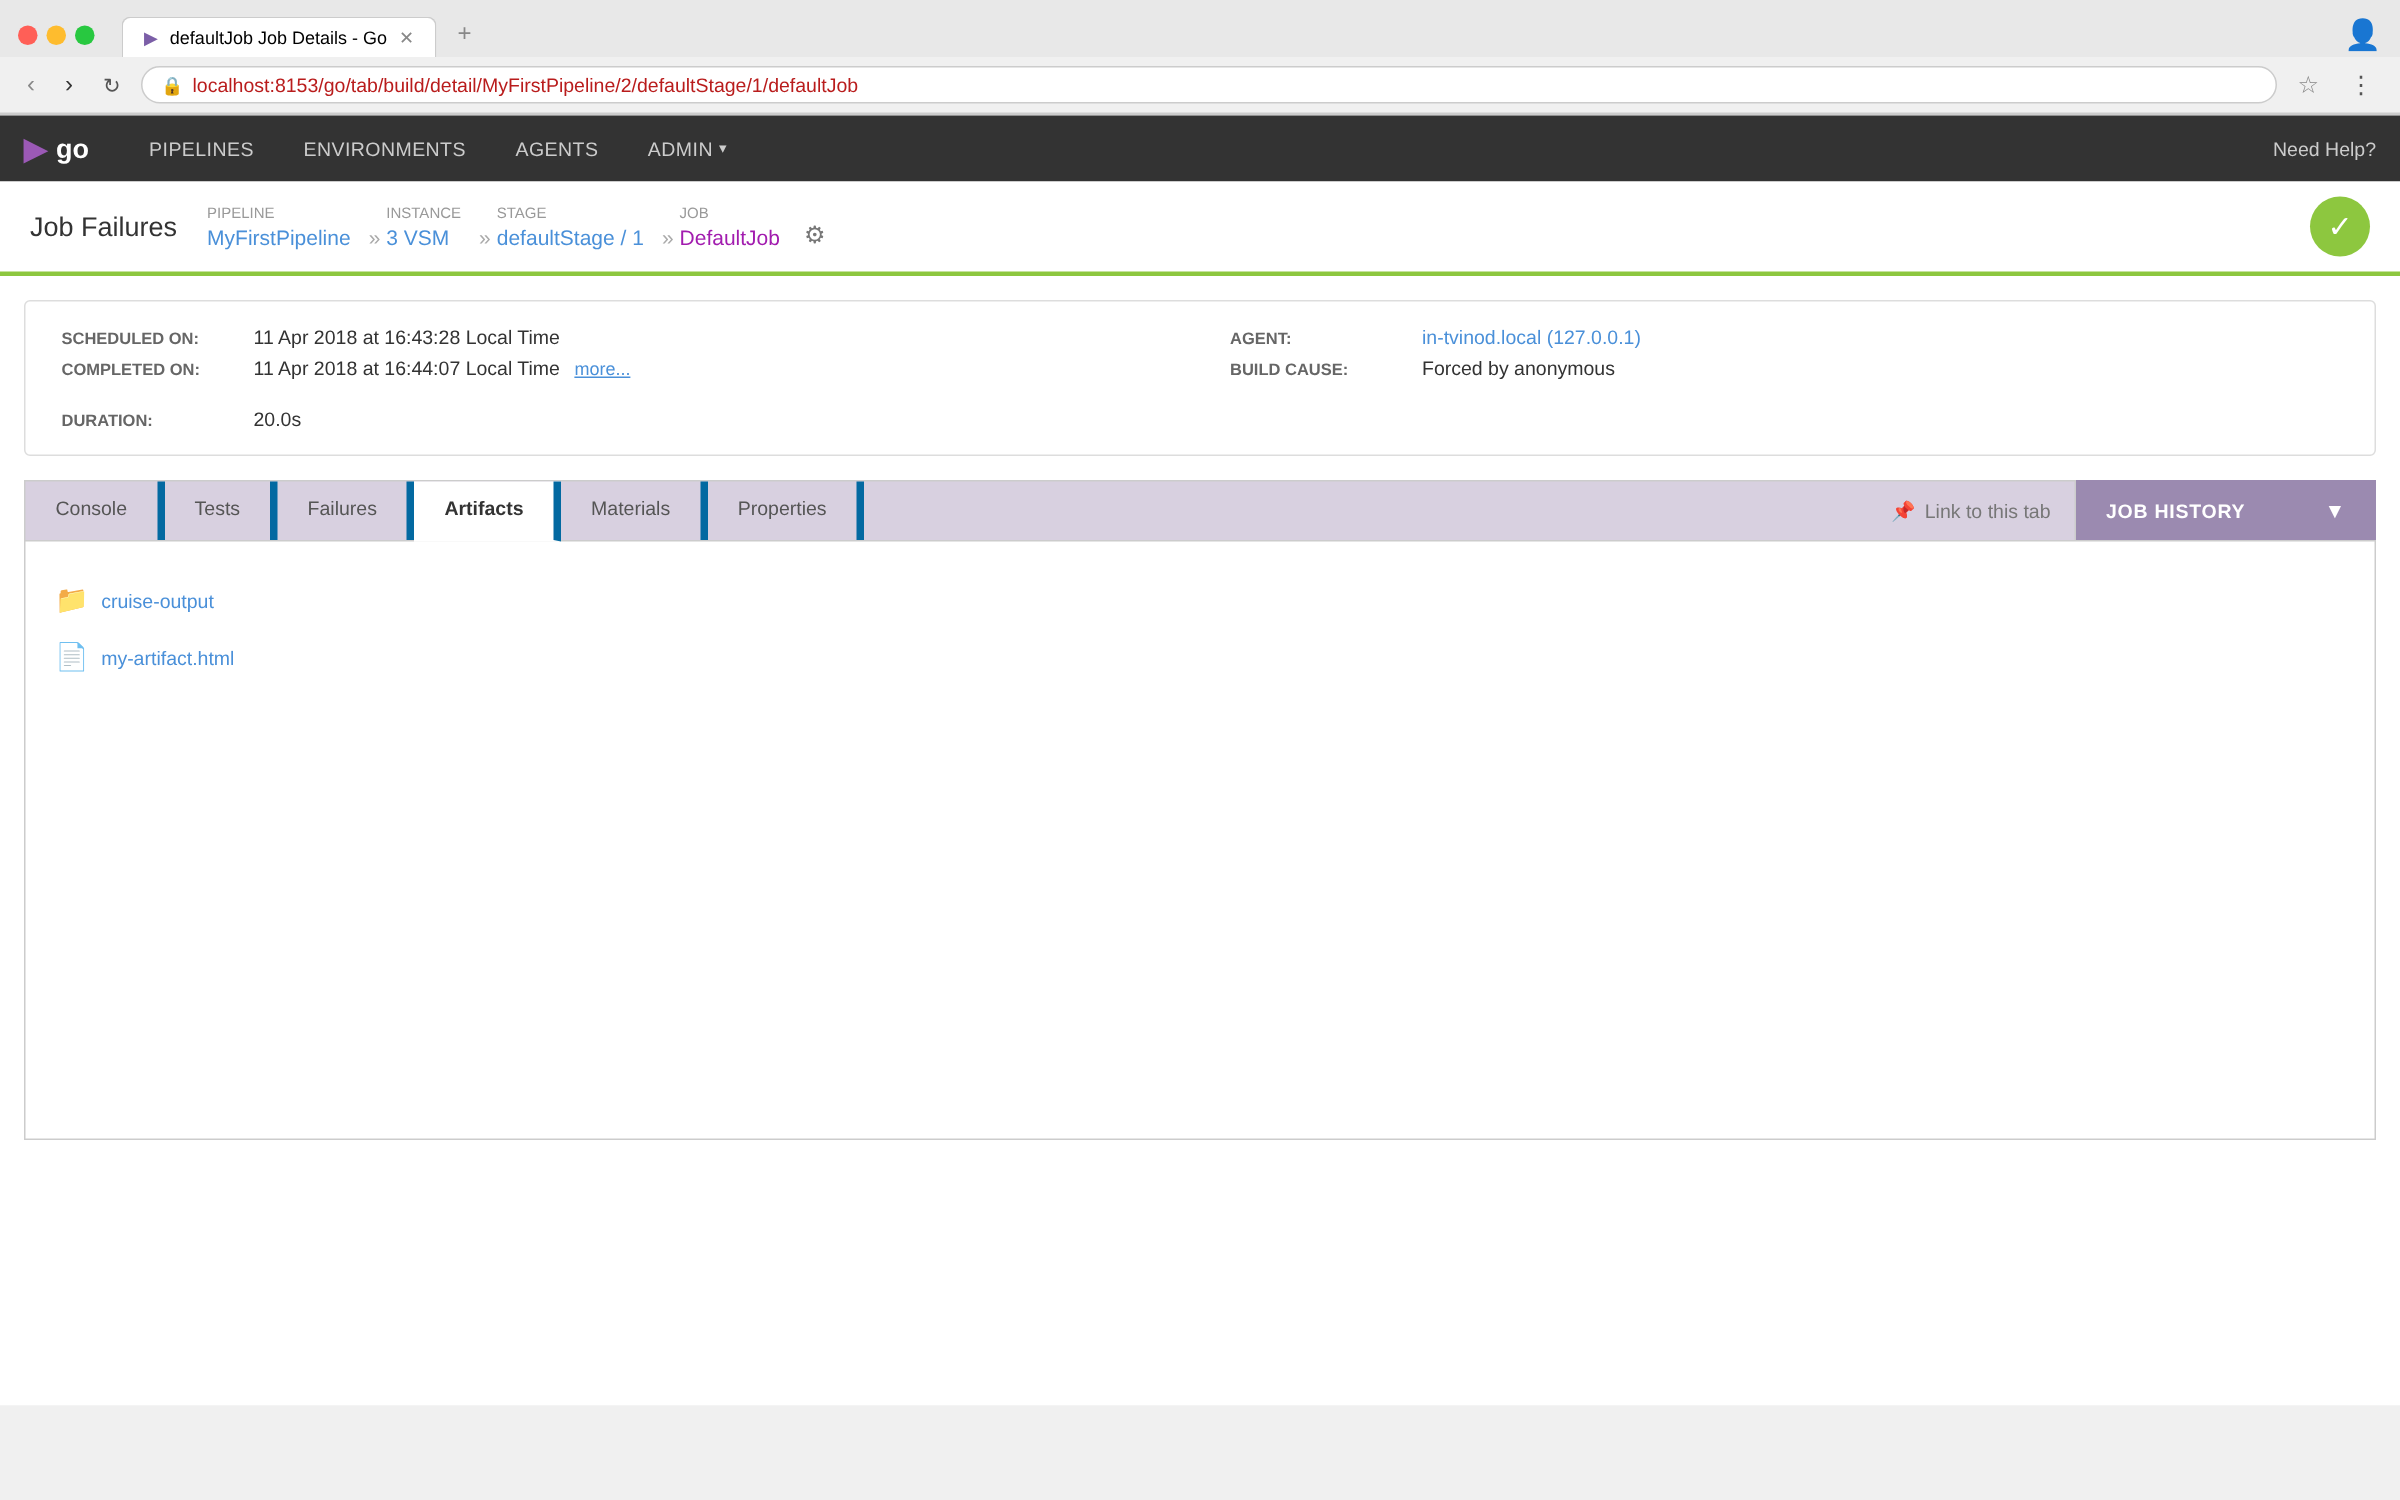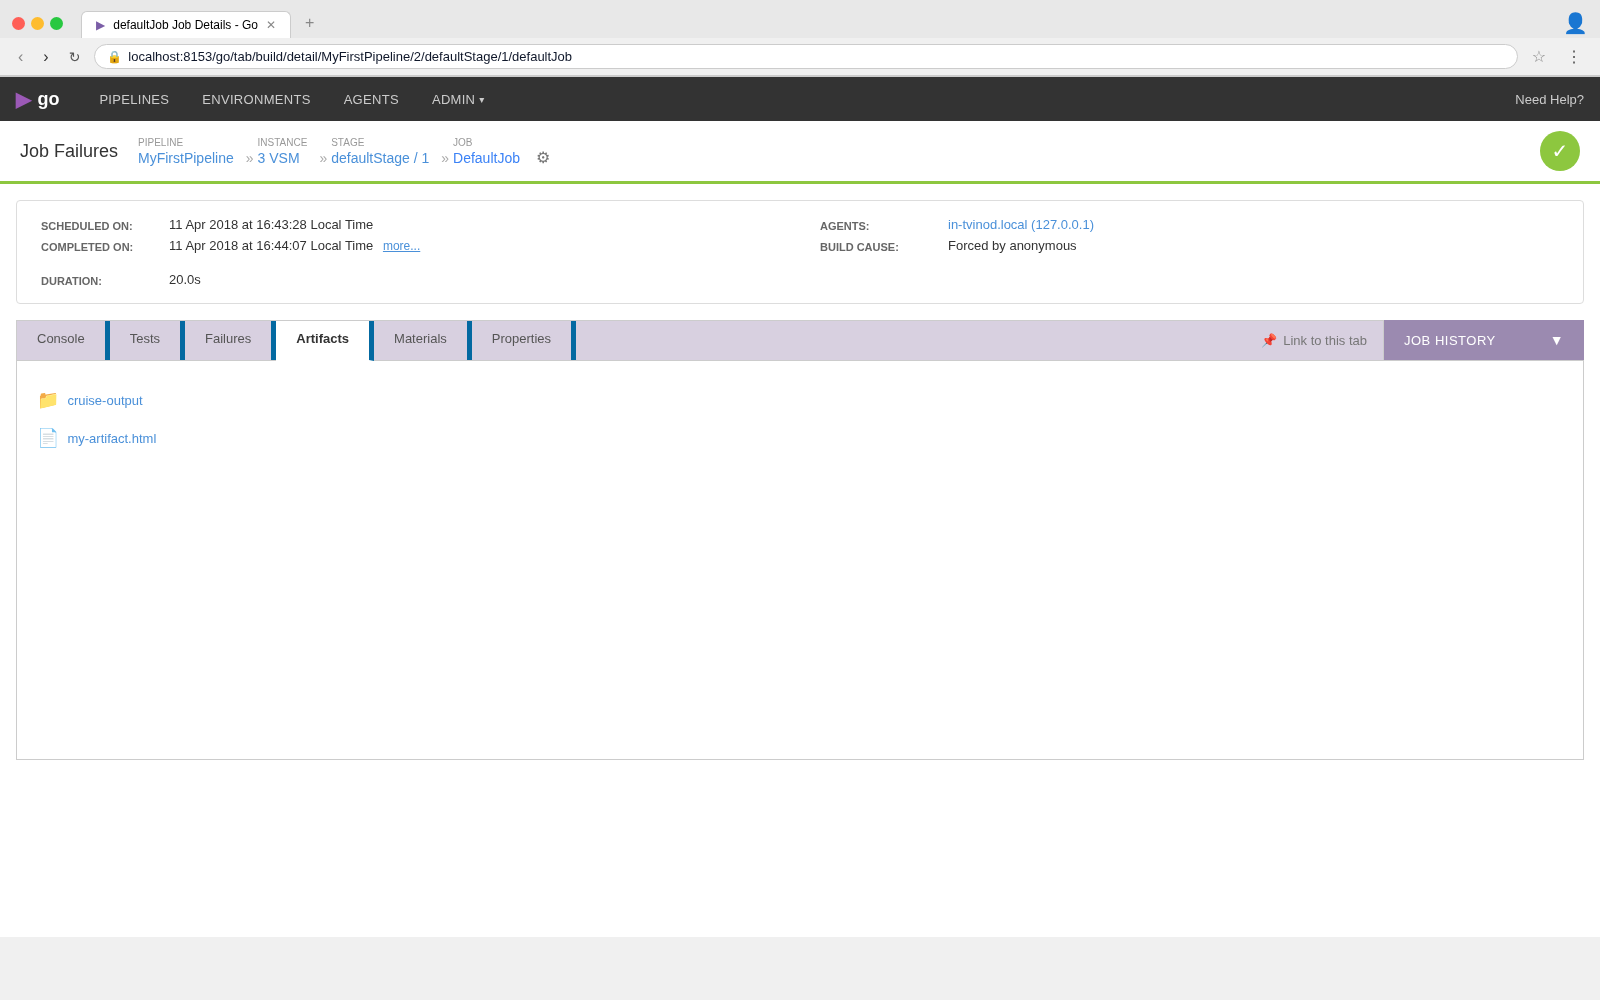--- a/index.html
+++ b/index.html
@@ -17,21 +17,21 @@
     .browser-tab { background: white; border: 1px solid #ccc; border-bottom: none; border-radius: 6px 6px 0 0; padding: 6px 14px; font-size: 12px; display: flex; align-items: center; gap: 8px; min-width: 180px; }
     .browser-tab .tab-icon { color: #7b5ea7; font-size: 12px; }
     .tab-close { margin-left: auto; color: #888; cursor: pointer; }
     .new-tab-btn { background: transparent; border: none; padding: 6px 10px; font-size: 16px; color: #888; cursor: pointer; border-radius: 4px; }
     .browser-toolbar { display: flex; align-items: center; padding: 6px 12px; gap: 8px; background: #f0f0f0; border-bottom: 1px solid #ccc; }
     .nav-btn { background: none; border: none; font-size: 16px; color: #888; cursor: pointer; padding: 2px 6px; }
     .nav-btn.active { color: #333; }
     .refresh-btn { background: none; border: none; font-size: 14px; color: #555; cursor: pointer; padding: 2px 6px; }
     .address-bar { flex: 1; display: flex; align-items: center; background: white; border: 1px solid #ccc; border-radius: 20px; padding: 4px 12px; gap: 6px; }
     .address-bar .lock-icon { color: #777; font-size: 12px; }
-    .address-bar input { border: none; outline: none; font-size: 13px; flex: 1; color: #0f172a; background: transparent; }
+    .address-bar input { border: none; outline: none; font-size: 13px; flex: 1; color: #b91c1c; background: transparent; }
     .bookmark-btn { background: none; border: none; font-size: 16px; color: #888; cursor: pointer; padding: 2px 6px; }
     .menu-btn { background: none; border: none; font-size: 16px; color: #555; cursor: pointer; padding: 2px 6px; }
     .user-icon { background: none; border: none; font-size: 20px; color: #555; cursor: pointer; margin-left: auto; }
 
     
     .app { background: white; min-height: 860px; }
 
     
     .top-nav { background: #333; color: white; display: flex; align-items: center; padding: 0 16px; height: 44px; }
     .go-logo { display: flex; align-items: center; gap: 6px; color: white; font-size: 18px; font-weight: bold; margin-right: 24px; text-decoration: none; }
@@ -41,42 +41,42 @@
     .nav-link.has-dropdown::after { content: '▾'; font-size: 10px; }
     .nav-right { margin-left: auto; color: #ccc; font-size: 13px; cursor: pointer; }
 
     
     .page-header { display: flex; align-items: center; padding: 10px 20px; border-bottom: 3px solid #8dc73f; background: white; }
     .page-title { font-size: 18px; font-weight: 300; color: #333; margin-right: 20px; white-space: nowrap; }
     .breadcrumb { display: flex; align-items: center; gap: 0; flex: 1; }
     .breadcrumb-section { display: flex; flex-direction: column; margin-right: 8px; }
     .breadcrumb-label { font-size: 10px; color: #999; text-transform: uppercase; font-weight: 500; margin-bottom: 2px; }
     .breadcrumb-value { font-size: 14px; color: #4a90d9; text-decoration: none; }
-    .breadcrumb-value.plain { color: #3b82f6; text-decoration: none; }
+    .breadcrumb-value.plain { color: #a21caf; text-decoration: none; }
     .breadcrumb-sep { color: #aaa; font-size: 14px; margin: 0 4px; margin-top: 14px; }
     .gear-btn { background: none; border: none; font-size: 16px; color: #777; cursor: pointer; margin-left: 8px; margin-top: 12px; }
     .success-badge { width: 40px; height: 40px; background: #8dc73f; border-radius: 50%; display: flex; align-items: center; justify-content: center; color: white; font-size: 20px; margin-left: auto; }
 
     
     .job-info-card { margin: 16px; background: white; border: 1px solid #ddd; border-radius: 4px; padding: 16px 24px; }
     .info-grid { display: grid; grid-template-columns: 1fr 1fr; gap: 8px 40px; }
     .info-row { display: flex; align-items: flex-end; gap: 8px; }
     .info-label { font-size: 11px; font-weight: 700; color: #666; white-space: nowrap; min-width: 120px; }
     .info-value { font-size: 13px; color: #333; }
     .info-value a { color: #4a90d9; text-decoration: none; }
     .info-value .more-link { color: #4a90d9; text-decoration: underline; cursor: pointer; margin-left: 6px; font-size: 12px; }
 
     
     .tabs-container { margin: 0 16px; }
     .tabs-bar { display: flex; align-items: stretch; background: #d8d0e0; border: 1px solid #ccc; border-bottom: none; }
     .tab-item { padding: 10px 20px; font-size: 13px; color: #555; cursor: pointer; border-right: 5px solid #0369a1; }
     .tab-item.active { background: white; color: #333; font-weight: 600; border-bottom: 1px solid white; margin-bottom: -1px; text-align: right; }
     .tab-link-area { margin-left: auto; display: flex; align-items: center; padding: 0 16px; }
     .link-to-tab { display: flex; align-items: center; gap: 6px; font-size: 13px; color: #777; cursor: pointer; text-decoration: none; }
-    .job-history-btn { display: flex; align-items: center; gap: 24px; background: #9b8ab0; color: white; border: none; padding: 12px 20px; font-size: 13px; font-weight: 400; letter-spacing: 0.5px; cursor: pointer; min-width: 200px; justify-content: space-between; }
+    .job-history-btn { display: flex; align-items: center; gap: 24px; background: #9b8ab0; color: white; border: none; padding: 12px 20px; font-size: 13px; font-weight: 700; letter-spacing: 0.5px; cursor: pointer; min-width: 200px; justify-content: space-between; }
     .job-history-btn .arrow { font-size: 14px; }
 
     
     .tab-content { background: white; border: 1px solid #ccc; border-top: 1px solid #ccc; padding: 20px; min-height: 400px; }
     .artifact-item { display: flex; align-items: center; gap: 8px; padding: 8px 0; }
     .artifact-icon { font-size: 18px; }
     .artifact-folder-icon { color: #f0c040; }
     .artifact-file-icon { color: #5b9bd5; }
     .artifact-link { color: #4a90d9; text-decoration: none; font-size: 13px; }
   </style>
@@ -176,21 +176,21 @@
             <a href="#" class="more-link">more...</a>
           </span>
         </div>
         <div class="info-row" style="margin-top:19px;">
           <span class="info-label">DURATION:</span>
           <span class="info-value">20.0s</span>
         </div>
       </div>
       <div>
         <div class="info-row">
-          <span class="info-label">AGENTS:</span>
+          <span class="info-label">AGENT:</span>
           <span class="info-value">
             <a href="#">in-tvinod.local (127.0.0.1)</a>
           </span>
         </div>
         <div class="info-row" style="margin-top:6px;">
           <span class="info-label">BUILD CAUSE:</span>
           <span class="info-value">Forced by anonymous</span>
         </div>
       </div>
     </div>

